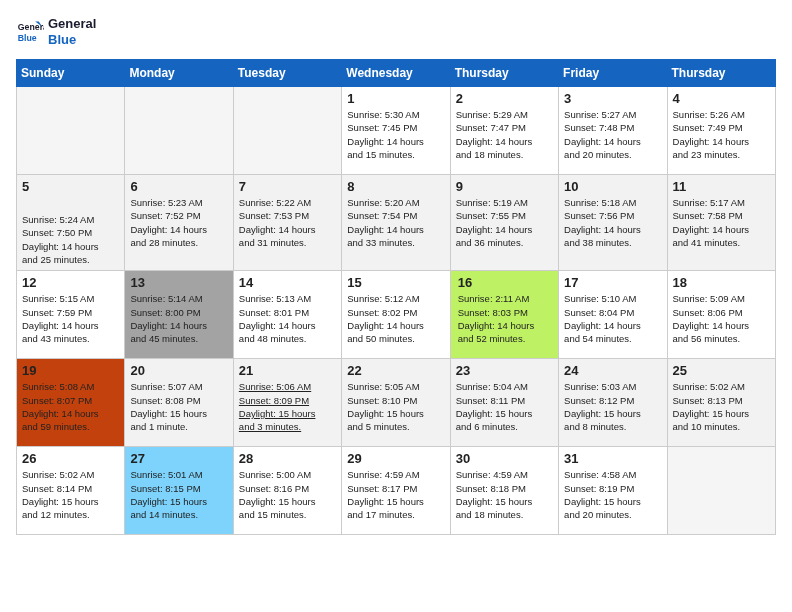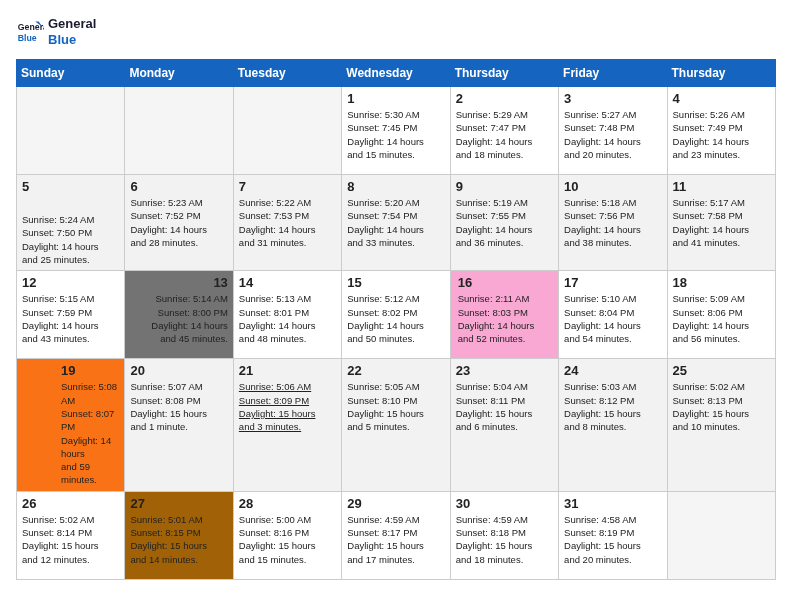--- a/index.html
+++ b/index.html
@@ -204,42 +204,42 @@
         </td>
       </tr>
       <tr>
         <td style="background-color: rgb(255, 255, 255);">
           <div class="day-num">12</div>
           <div class="day-info" style="white-space: pre-line;">Sunrise: 5:15 AM
 Sunset: 7:59 PM
 Daylight: 14 hours
 and 43 minutes.</div>
         </td>
-        <td style="background-color: #737373; text-align: right;">
+        <td style="background-color: #a3a3a3;">
           <div class="day-num">13</div>
           <div class="day-info" style="white-space: pre-line;">Sunrise: 5:14 AM
 Sunset: 8:00 PM
 Daylight: 14 hours
 and 45 minutes.</div>
         </td>
         <td style="background-color: rgb(255, 255, 255);">
           <div class="day-num">14</div>
           <div class="day-info" style="white-space: pre-line;">Sunrise: 5:13 AM
 Sunset: 8:01 PM
 Daylight: 14 hours
 and 48 minutes.</div>
         </td>
         <td style="background-color: rgb(255, 255, 255);">
           <div class="day-num">15</div>
           <div class="day-info" style="white-space: pre-line;">Sunrise: 5:12 AM
 Sunset: 8:02 PM
 Daylight: 14 hours
 and 50 minutes.</div>
         </td>
-        <td style="background-color: #f9a8d4; padding-left: 7px;">
+        <td style="background-color: #bef264; padding-left: 7px;">
           <div class="day-num">16</div>
           <div class="day-info" style="white-space: pre-line;">Sunrise: 2:11 AM
 Sunset: 8:03 PM
 Daylight: 14 hours
 and 52 minutes.</div>
         </td>
         <td style="background-color: rgb(255, 255, 255);">
           <div class="day-num">17</div>
           <div class="day-info" style="white-space: pre-line;">Sunrise: 5:10 AM
 Sunset: 8:04 PM
@@ -248,21 +248,21 @@
         </td>
         <td style="background-color: rgb(255, 255, 255);">
           <div class="day-num">18</div>
           <div class="day-info" style="white-space: pre-line;">Sunrise: 5:09 AM
 Sunset: 8:06 PM
 Daylight: 14 hours
 and 56 minutes.</div>
         </td>
       </tr>
       <tr>
-        <td style="background-color: #f97316; padding-left: 44px;">
+        <td style="background-color: #c2410c;">
           <div class="day-num">19</div>
           <div class="day-info" style="white-space: pre-line;">Sunrise: 5:08 AM
 Sunset: 8:07 PM
 Daylight: 14 hours
 and 59 minutes.</div>
         </td>
         <td style="background-color: rgb(242, 242, 242);">
           <div class="day-num">20</div>
           <div class="day-info" style="white-space: pre-line;">Sunrise: 5:07 AM
 Sunset: 8:08 PM
@@ -306,21 +306,21 @@
         </td>
       </tr>
       <tr>
         <td style="background-color: rgb(255, 255, 255);">
           <div class="day-num">26</div>
           <div class="day-info" style="white-space: pre-line;">Sunrise: 5:02 AM
 Sunset: 8:14 PM
 Daylight: 15 hours
 and 12 minutes.</div>
         </td>
-        <td style="background-color: #a16207;">
+        <td style="background-color: #7dd3fc;">
           <div class="day-num">27</div>
           <div class="day-info" style="white-space: pre-line;">Sunrise: 5:01 AM
 Sunset: 8:15 PM
 Daylight: 15 hours
 and 14 minutes.</div>
         </td>
         <td style="background-color: rgb(255, 255, 255);">
           <div class="day-num">28</div>
           <div class="day-info" style="white-space: pre-line;">Sunrise: 5:00 AM
 Sunset: 8:16 PM

